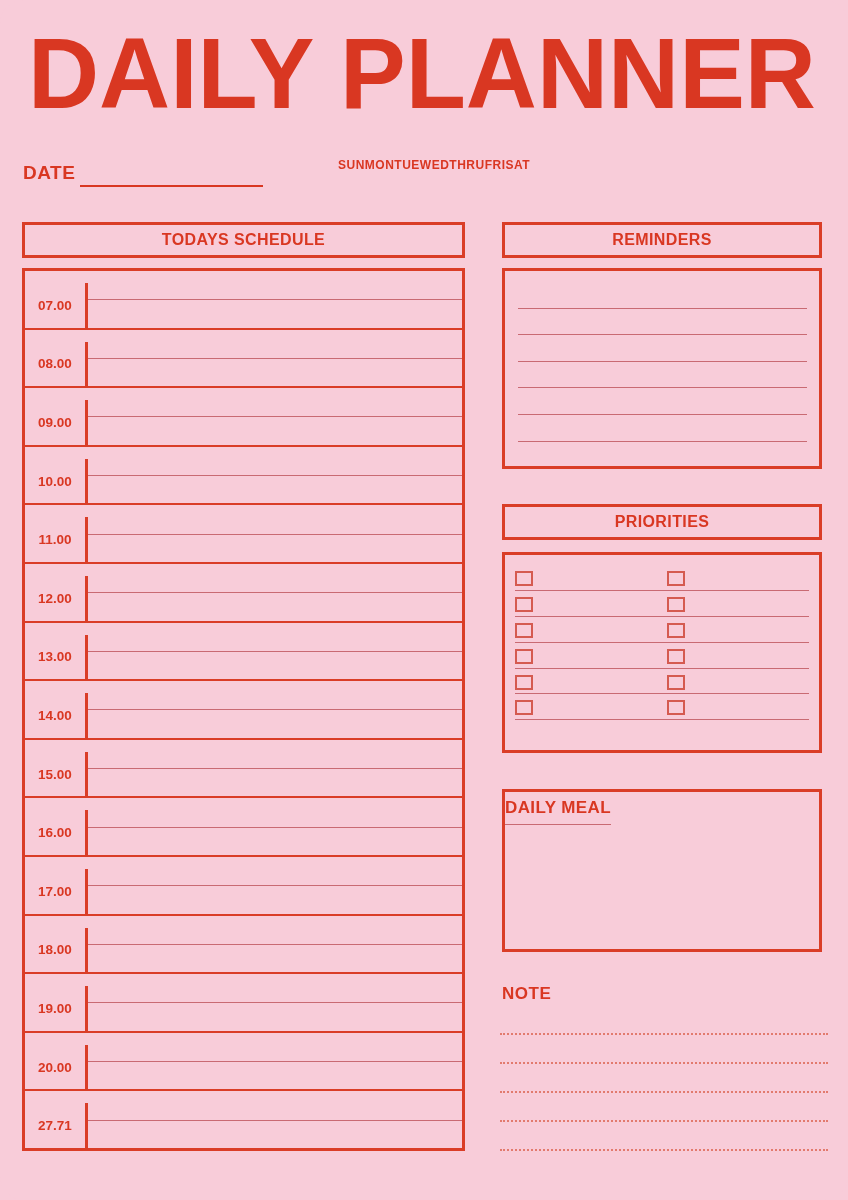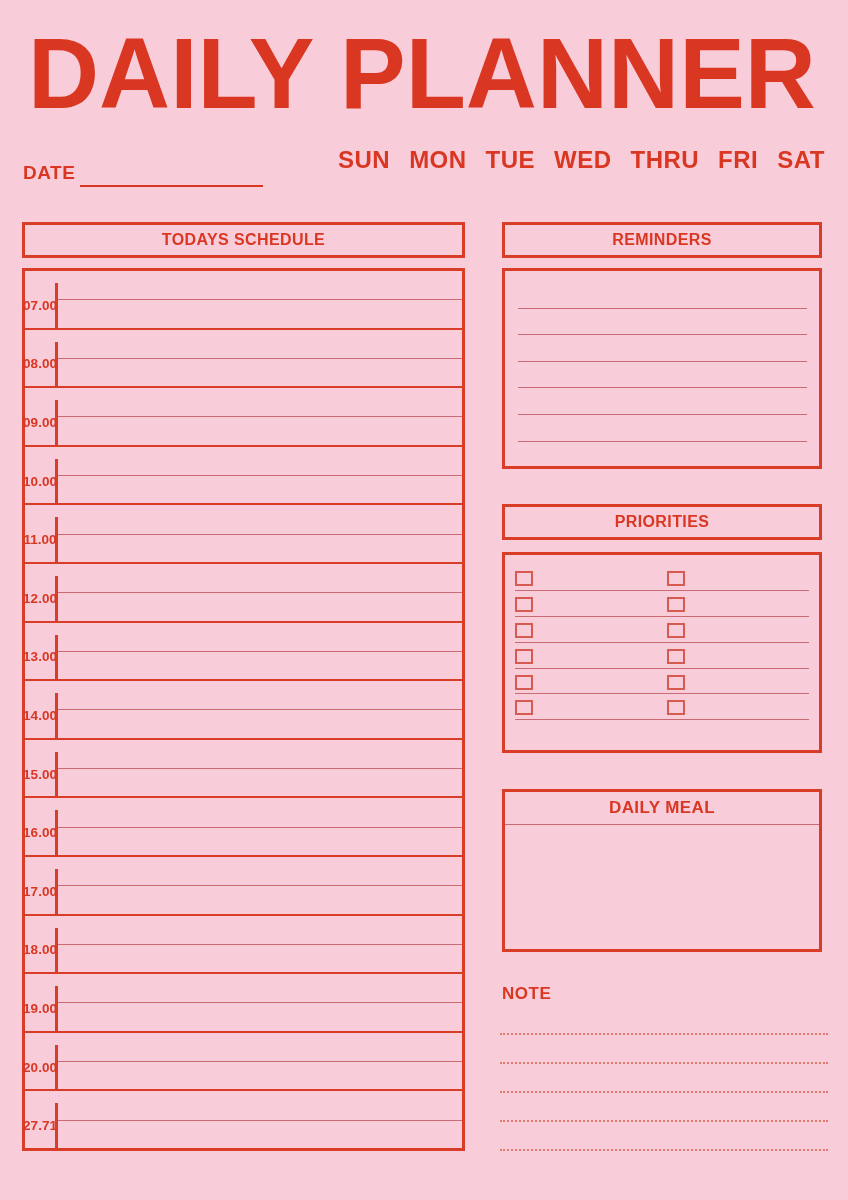--- a/index.html
+++ b/index.html
@@ -7,40 +7,40 @@
   .page {
     position:relative; width:848px; height:1200px;
     background:#f8ccd9; overflow:hidden;
     font-family:"Liberation Sans", sans-serif; font-weight:bold; color:#d93722;border-radius:24px;
   }
   
   .title-wrap { position:absolute; left:28px; top:33px; width:792px; height:80px; }
   
   .date-label { position:absolute; left:23px; top:162px; font-size:19px; letter-spacing:0.5px; }
   .date-line { position:absolute; left:80px; top:185px; width:183px; height:2px; background:#d93722; cursor:text; }
-  .week-row { position:absolute; left:338px; top:146px; width:487px; display:flex; justify-content:space-between; font-size:24px; letter-spacing:0.5px; }
+  .week-row { position:absolute; left:338px; top:158px; width:487px; display:flex; font-size:12px; letter-spacing:0.5px; }
   .week-row span { cursor:pointer; }
   
   .hdr-box {
     position:absolute; height:36px; border:3px solid #da3d27;
     display:flex; align-items:center; justify-content:center;
     font-size:16px; letter-spacing:0.4px;
   }
   .hdr-schedule { left:22px; top:222px; width:443px; }
   .hdr-reminders { left:502px; top:222px; width:320px; }
   .hdr-priorities { left:502px; top:504px; width:320px; }
   
   .sched-table {
     position:absolute; left:22px; top:268px; width:443px; height:883px;
     border:3px solid #da3d27; display:flex; flex-direction:column;
   }
   .srow { flex:1; display:flex; }
   .srow + .srow { border-top:2px solid #da3d27; }
   .tcell {
-    width:33px; border-right:3px solid #da3d27;
+    width:63px; border-right:3px solid #da3d27;
     display:flex; align-items:center; justify-content:center;
     font-size:13.5px;
     margin-top:12px;
   }
   .scontent { flex:1; position:relative; cursor:text; }
   .scontent::after { content:""; position:absolute; left:0; right:0; top:50%; height:1px; background:#c96a73; }
   
   .rem-box {
     position:absolute; left:502px; top:268px; width:320px; height:201px;
     border:3px solid #da3d27; padding:11px 12px 0 13px;
@@ -51,21 +51,21 @@
     position:absolute; left:502px; top:552px; width:320px; height:201px;
     border:3px solid #da3d27; padding:10px 10px 0 10px;
   }
   .prow { height:25.9px; border-bottom:1px solid #c96a73; display:flex; align-items:center; cursor:text; }
   .cb { width:18px; height:15px; border:2px solid #d55a50; margin-top:2px; cursor:pointer; }
   .cb.first { margin-left:0; }
   .cb.second { margin-left:134px; }
   
   .meal-box {
     position:absolute; left:502px; top:789px; width:320px; height:163px;
-    border:3px solid #da3d27; display:flex; flex-direction:column;
+    border:3px solid #da3d27; display:flex; flex-direction:row;
   }
   .meal-title { height:33px; border-bottom:1px solid #c96a73; display:flex; align-items:center; justify-content:center; font-size:17px; letter-spacing:0.4px; }
   .meal-cols { flex:1; display:flex; }
   .mcol { flex:1; text-align:center; padding-top:14px; cursor:text; }
   .mcol + .mcol { border-left:1px solid #c96a73; }
   .mcol span { font-size:9px; letter-spacing:1.5px; }
   
   .note-label { position:absolute; left:502px; top:984px; font-size:17px; letter-spacing:0.5px; }
   .note-lines { position:absolute; left:500px; top:1006px; width:328px; }
   .nline { height:29px; border-bottom:2px dotted #e27a6e; cursor:text; }

